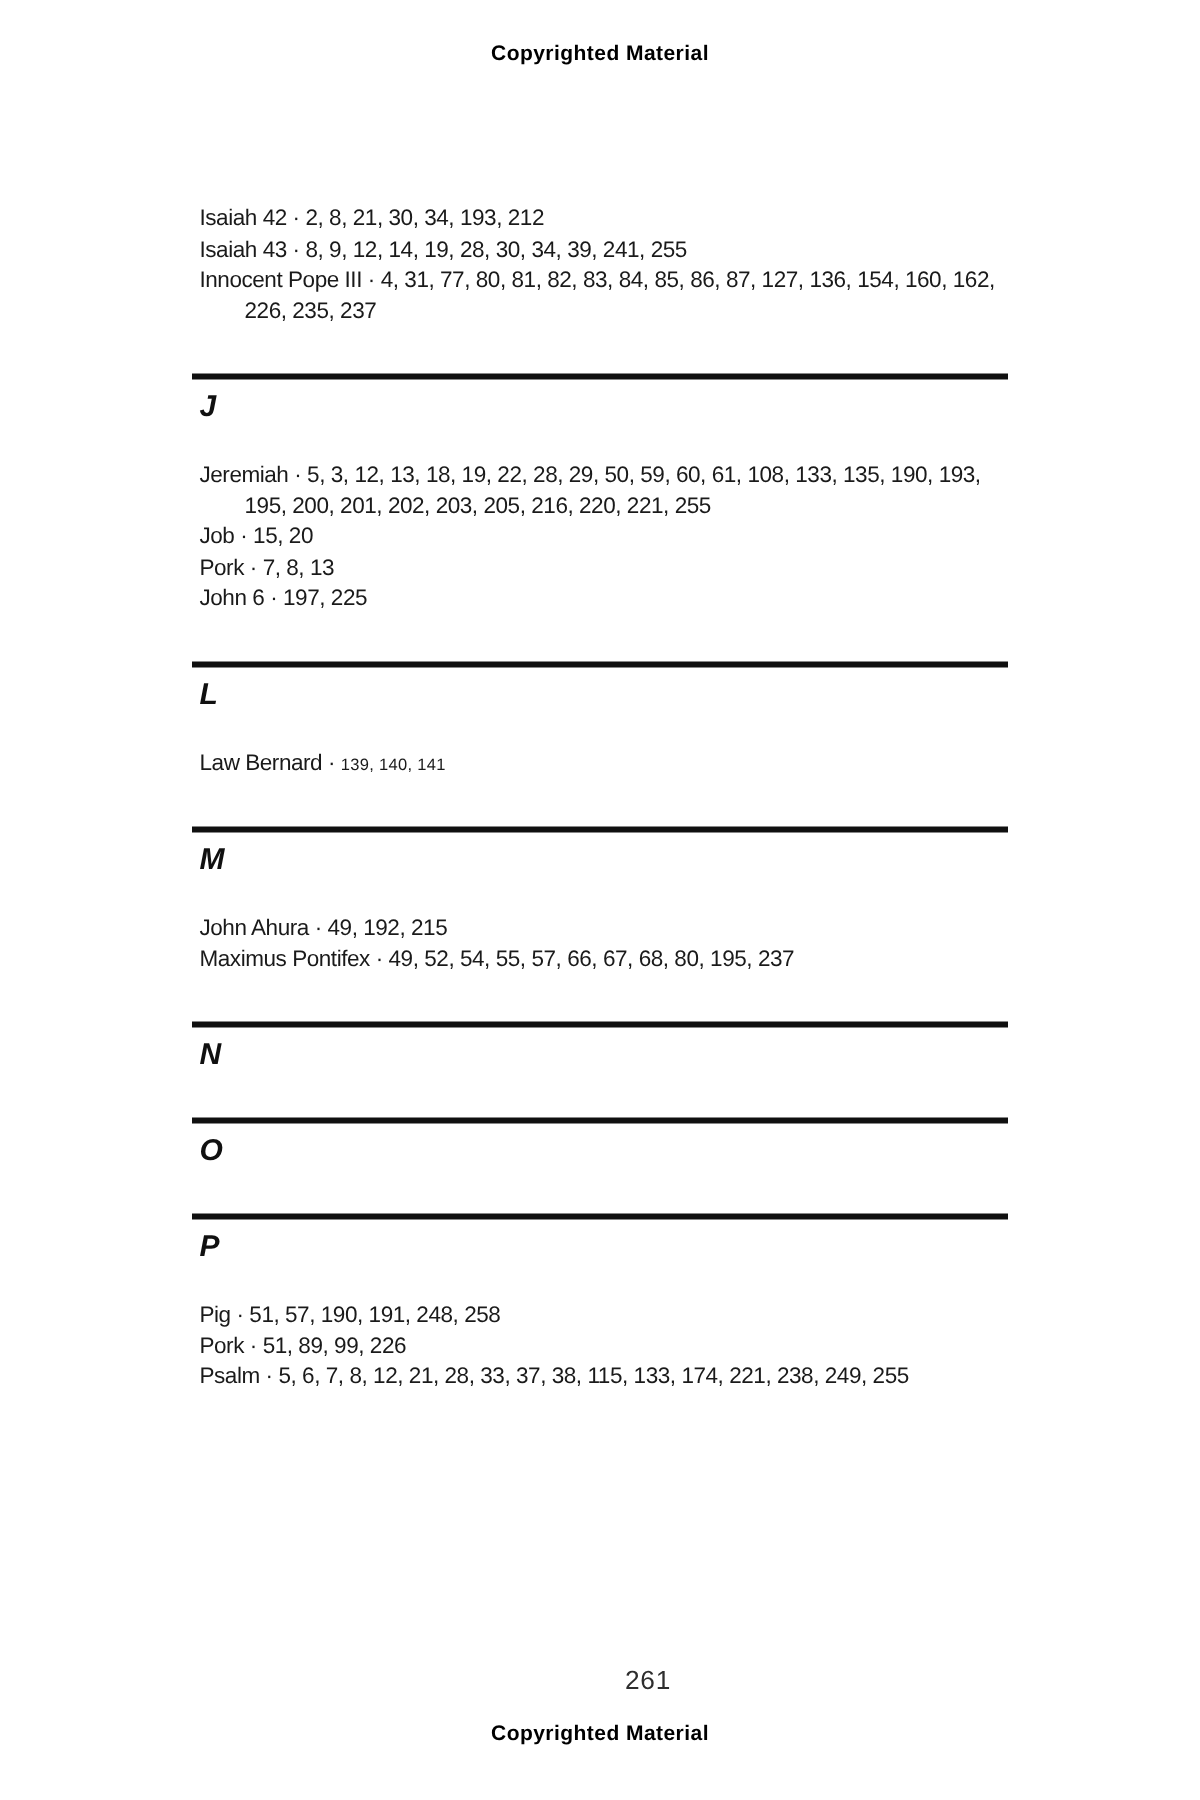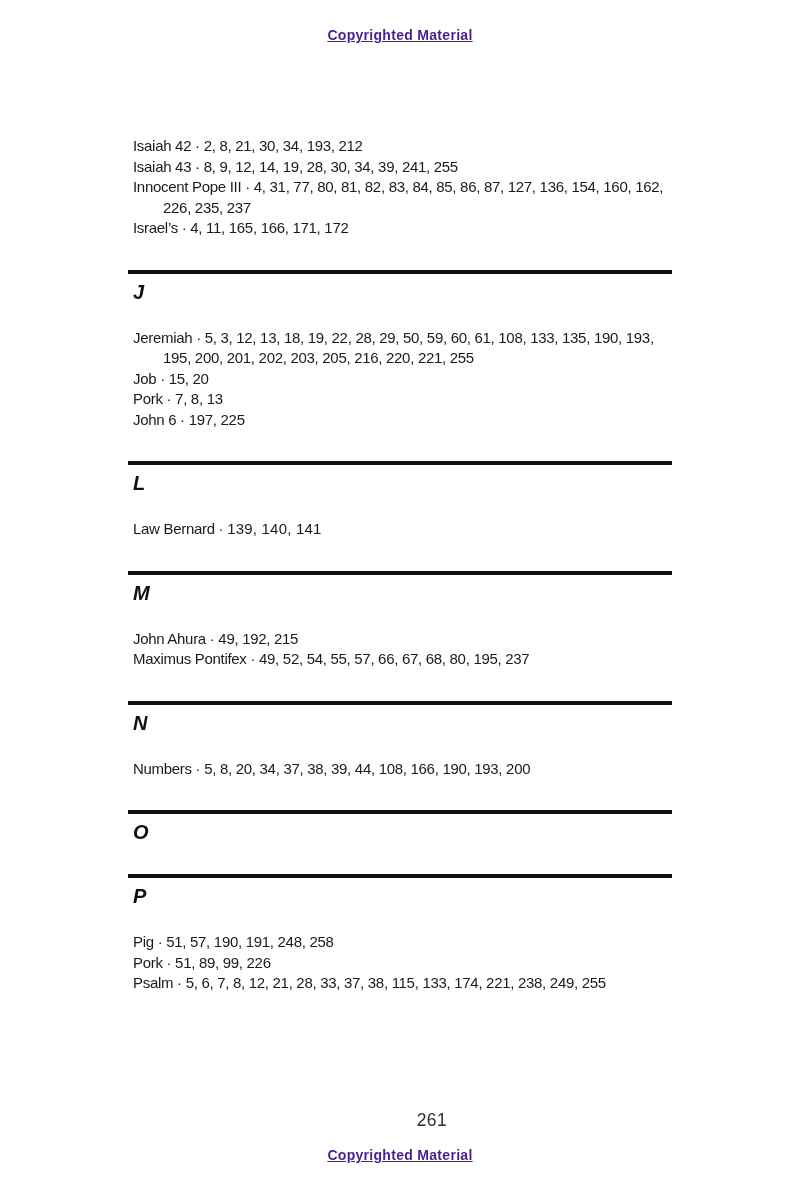--- a/index.html
+++ b/index.html
@@ -6,25 +6,24 @@
     margin: 0; padding: 0;
     width: 800px; height: 1200px;
     background: #ffffff;
     font-family: "Liberation Sans", sans-serif;
     color: #1a1a1a;
     position: relative;
     overflow: hidden;
   }
   .copyright {
     text-align: center;
-    color: #4c1d95;
+    color: #000000;
     font-size: 14px;
     font-weight: 700;
     letter-spacing: 0.3px;
-    text-decoration: underline;
   }
   .copyright-top { padding-top: 27px; }
   .content {
     margin: 93px 0 0 128px;
     width: 544px;
     font-size: 15px;
     line-height: 20.5px;
     letter-spacing: -0.3px;
   }
   .entry {
@@ -42,21 +41,21 @@
   .letter {
     font-size: 20px;
     font-style: italic;
     font-weight: 700;
     margin: 7px 0 0 5px;
     line-height: 22px;
     color: #101010;
     letter-spacing: 0;
   }
   .entries { margin-top: 25px; }
-  .pages-large { font-size: 15px; letter-spacing: 0.2px; }
+  .pages-large { font-size: 11px; letter-spacing: 0.2px; }
   .page-number {
     position: absolute;
     top: 1110px; left: 0;
     width: 800px;
     text-align: center;
     font-size: 17.5px;
     color: #2e2e2e;
     letter-spacing: 0.5px;
     margin-left: 32px;
   }
@@ -68,21 +67,20 @@
 </style>
 </head>
 <body>
 
 <div class="copyright copyright-top">Copyrighted Material</div>
 
 <div class="content">
     <p class="entry"><span>Isaiah 42</span><span> · </span><span>2, 8, 21, 30, 34, 193, 212</span></p>
     <p class="entry"><span>Isaiah 43</span><span> · </span><span>8, 9, 12, 14, 19, 28, 30, 34, 39, 241, 255</span></p>
     <p class="entry"><span>Innocent Pope III</span><span> · </span><span>4, 31, 77, 80, 81, 82, 83, 84, 85, 86, 87, 127, 136, 154, 160, 162, 226, 235, 237</span></p>
-    <p class="entry"><span>Israel’s</span><span> · </span><span>4, 11, 165, 166, 171, 172</span></p>
     <div class="section">
       <hr class="rule">
       <h2 class="letter">J</h2>
       <div class="entries">
         <p class="entry"><span>Jeremiah</span><span> · </span><span>5, 3, 12, 13, 18, 19, 22, 28, 29, 50, 59, 60, 61, 108, 133, 135, 190, 193, 195, 200, 201, 202, 203, 205, 216, 220, 221, 255</span></p>
         <p class="entry"><span>Job</span><span> · </span><span>15, 20</span></p>
         <p class="entry"><span>Pork</span><span> · </span><span>7, 8, 13</span></p>
         <p class="entry"><span>John 6</span><span> · </span><span>197, 225</span></p>
       </div>
     </div>
@@ -97,23 +95,20 @@
       <hr class="rule">
       <h2 class="letter">M</h2>
       <div class="entries">
         <p class="entry"><span>John Ahura</span><span> · </span><span>49, 192, 215</span></p>
         <p class="entry"><span>Maximus Pontifex</span><span> · </span><span>49, 52, 54, 55, 57, 66, 67, 68, 80, 195, 237</span></p>
       </div>
     </div>
     <div class="section">
       <hr class="rule">
       <h2 class="letter">N</h2>
-      <div class="entries">
-        <p class="entry"><span>Numbers</span><span> · </span><span>5, 8, 20, 34, 37, 38, 39, 44, 108, 166, 190, 193, 200</span></p>
-      </div>
     </div>
     <div class="section">
       <hr class="rule">
       <h2 class="letter">O</h2>
     </div>
     <div class="section">
       <hr class="rule">
       <h2 class="letter">P</h2>
       <div class="entries">
         <p class="entry"><span>Pig</span><span> · </span><span>51, 57, 190, 191, 248, 258</span></p>

